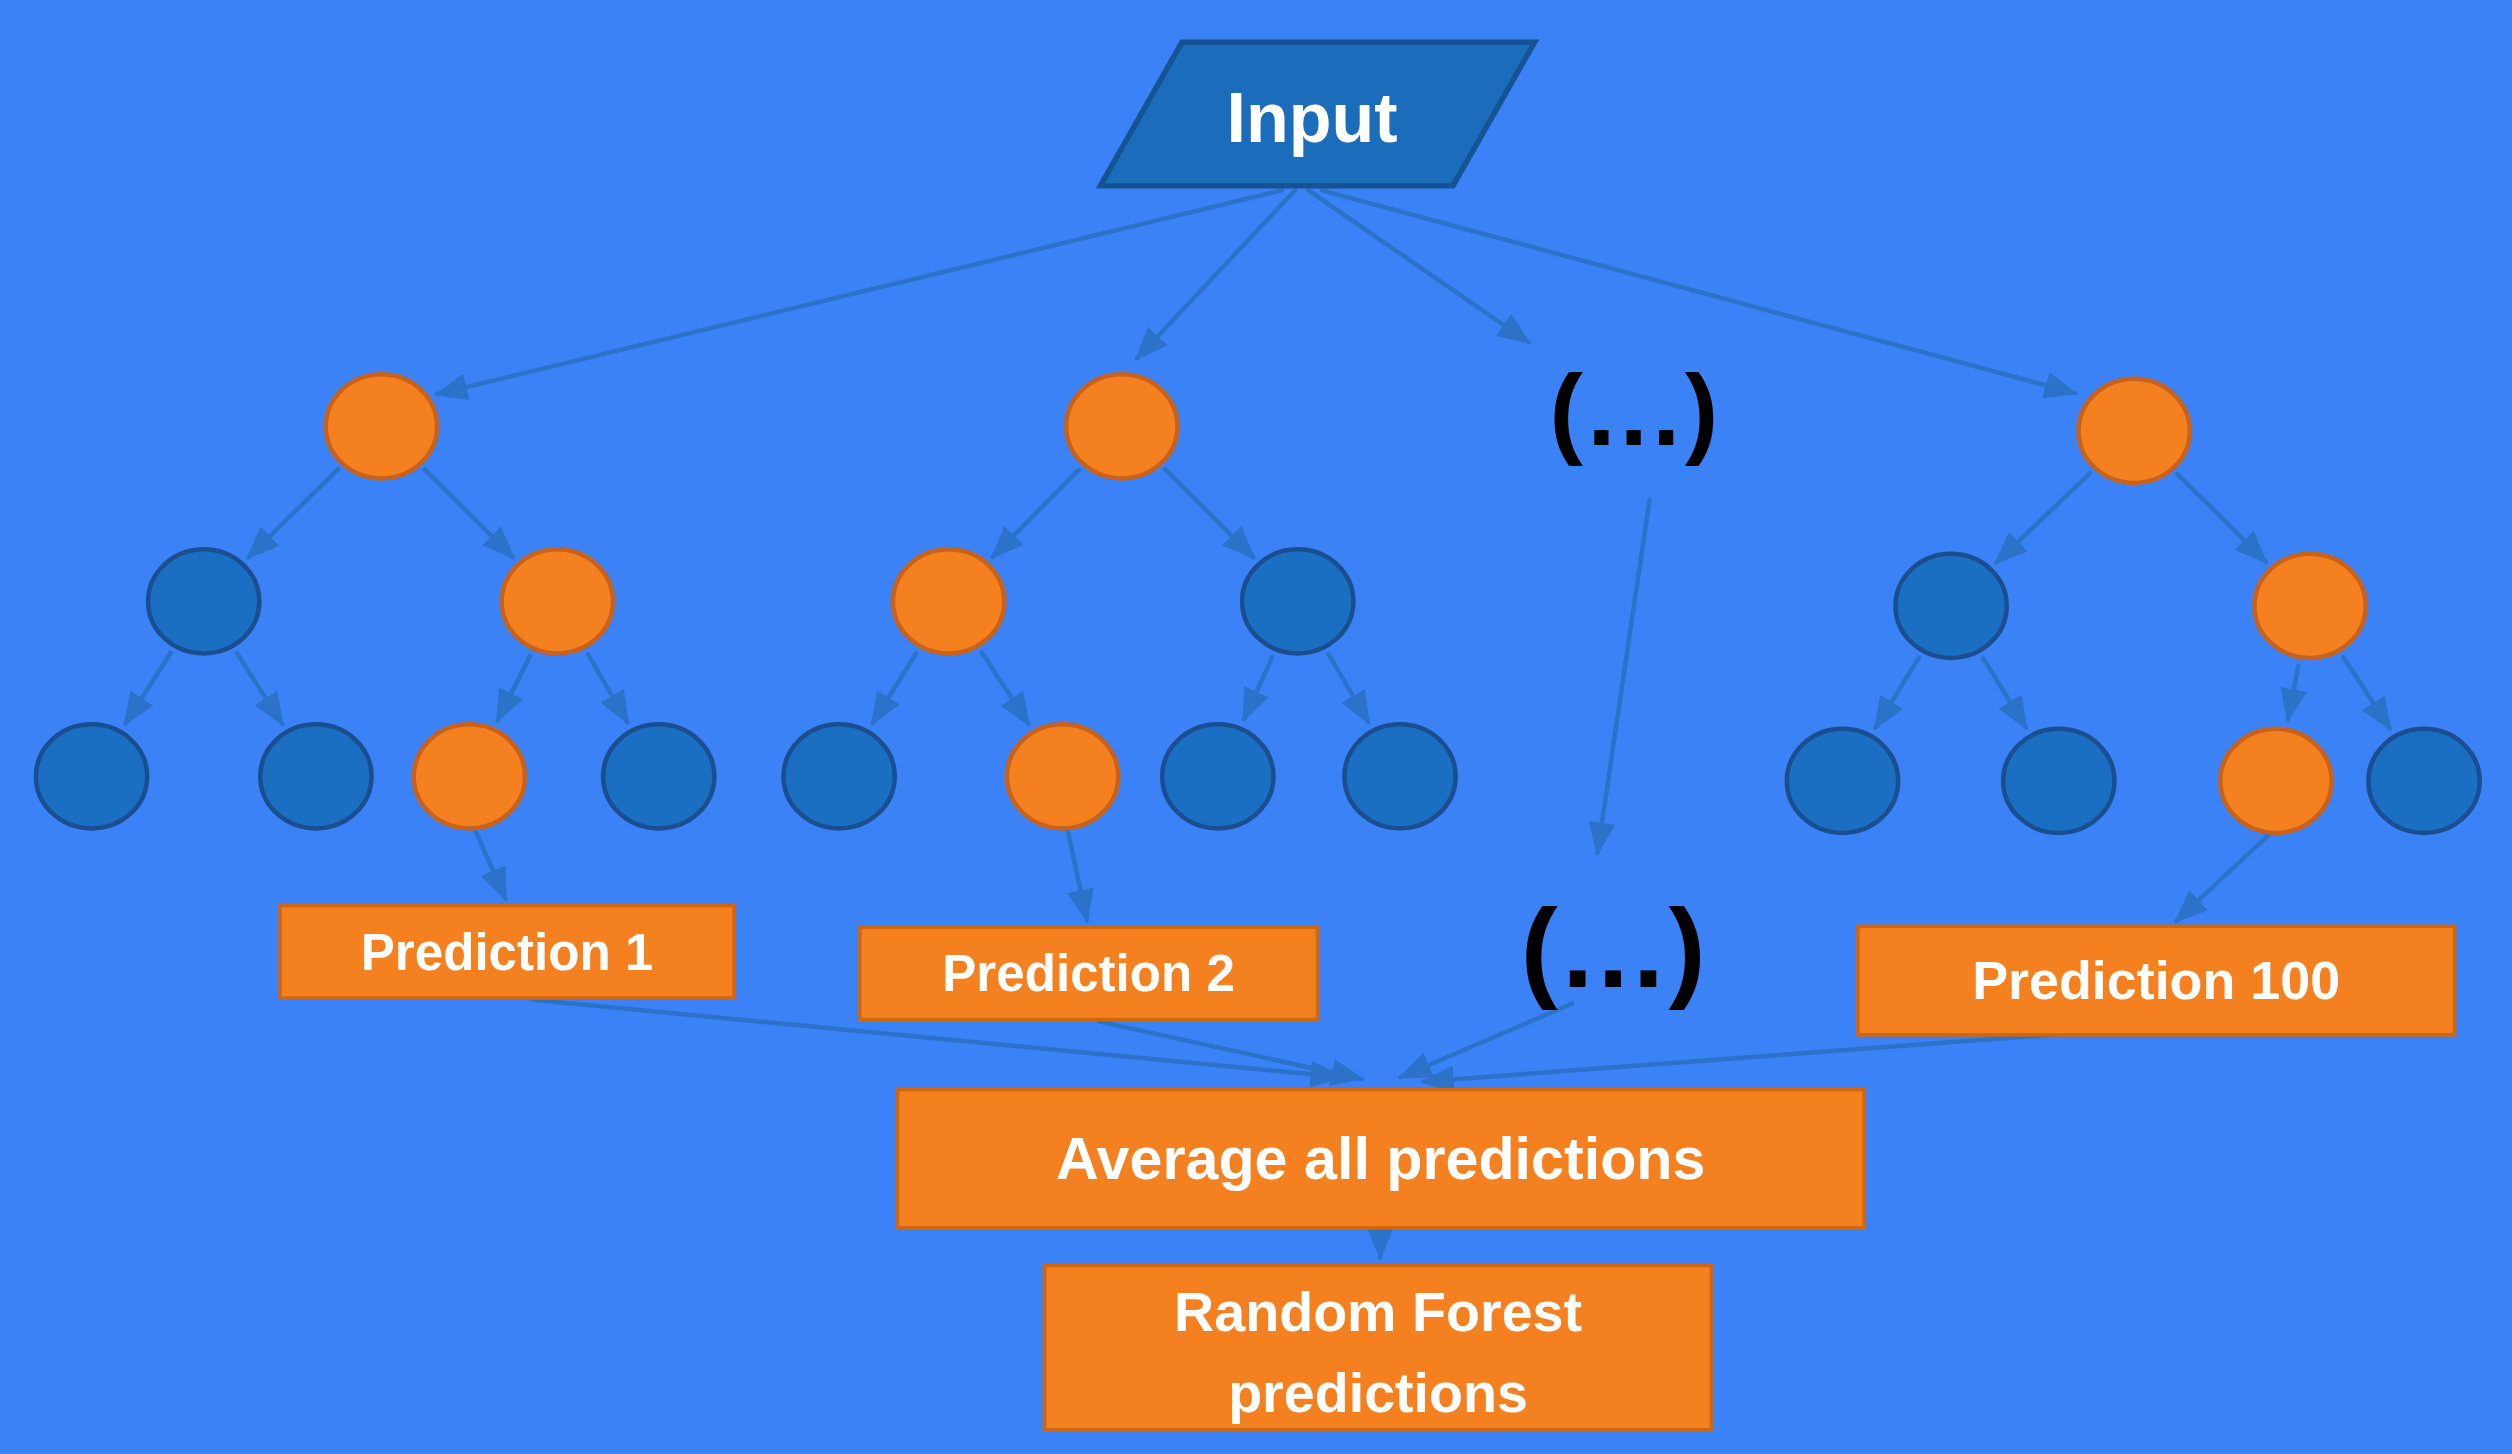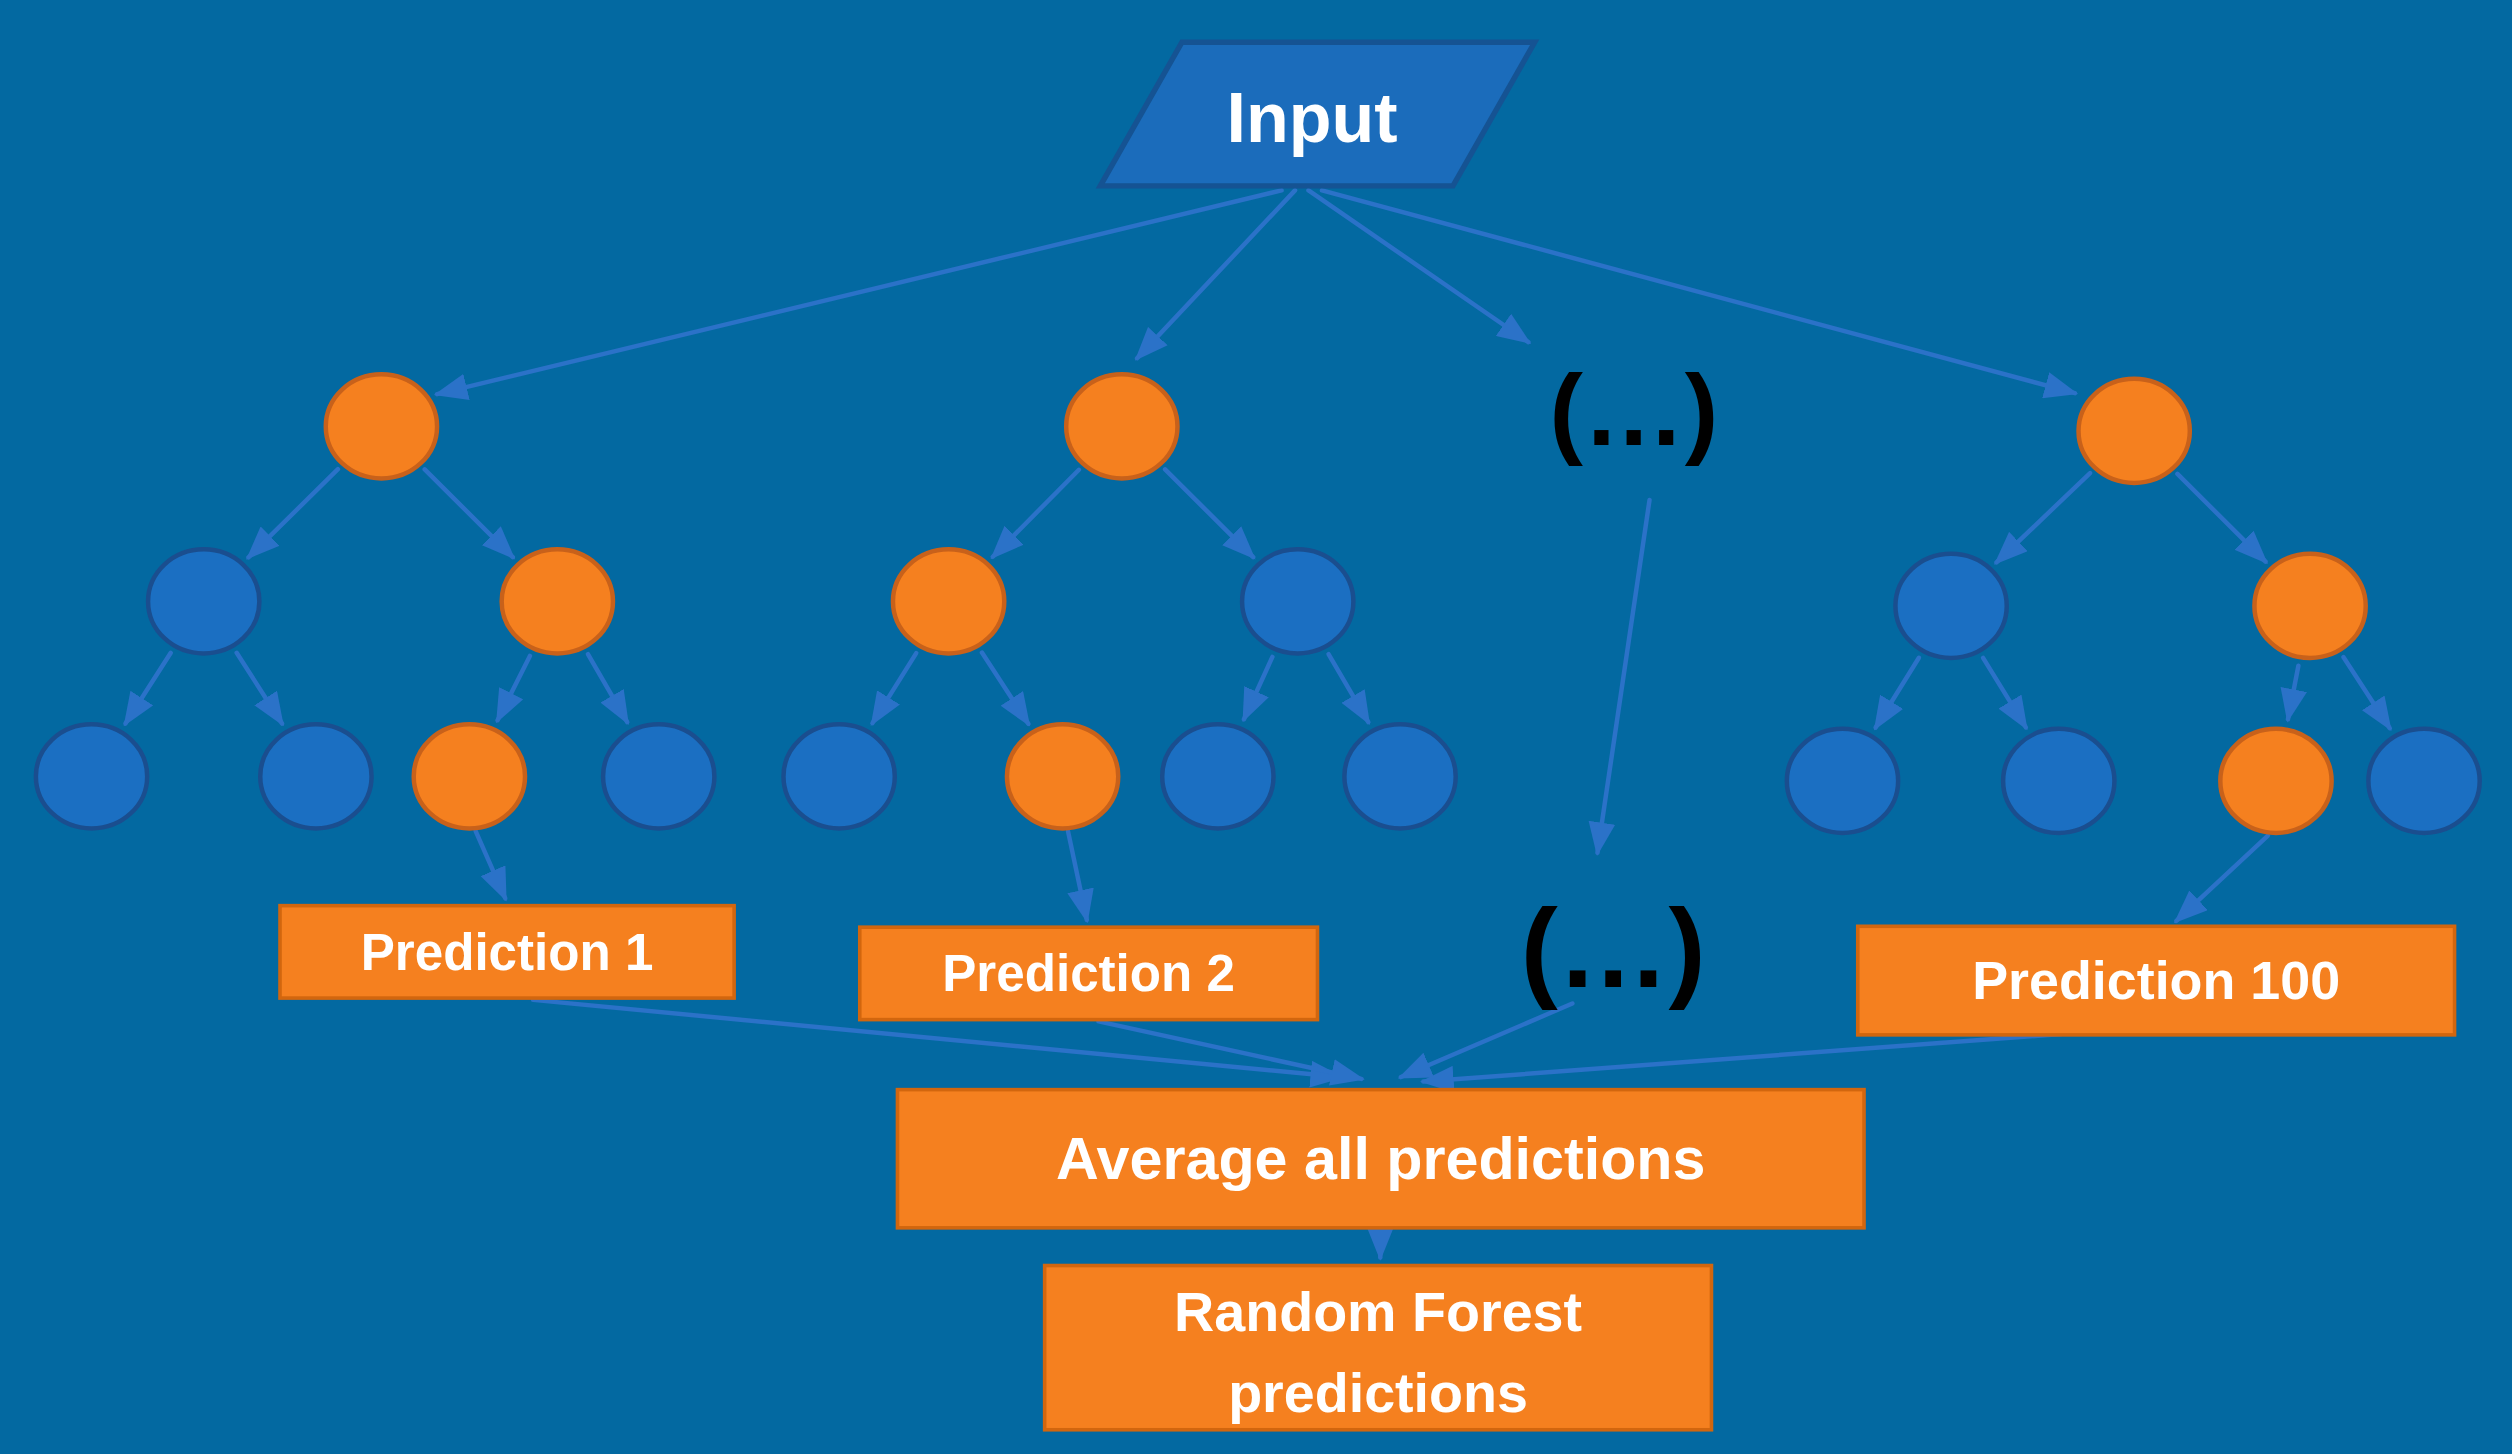--- a/index.html
+++ b/index.html
@@ -4,21 +4,21 @@
 <style>
   html, body {
     margin: 0;
     padding: 0;
     background: #ffffff;
   }
   .stage {
     position: relative;
     width: 2512px;
     height: 1455px;
-    background: #0369a1;
+    background: #3b82f6;
     overflow: hidden;
     font-family: "Liberation Sans", sans-serif;
   }
   .stage svg {
     position: absolute;
     left: 0;
     top: 0;
     display: block;
   }
   svg text {

